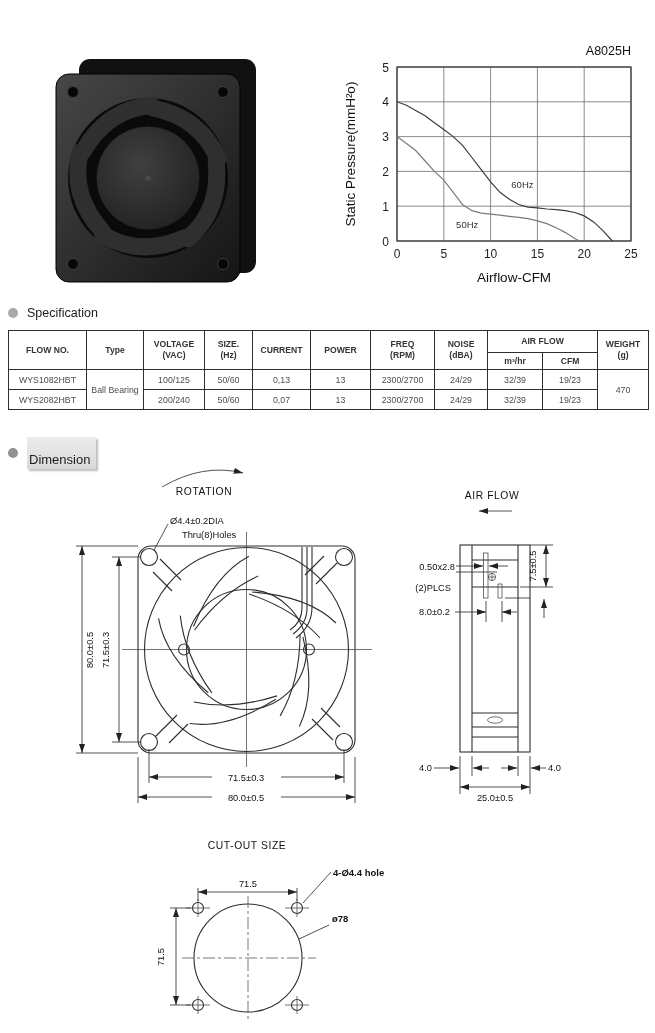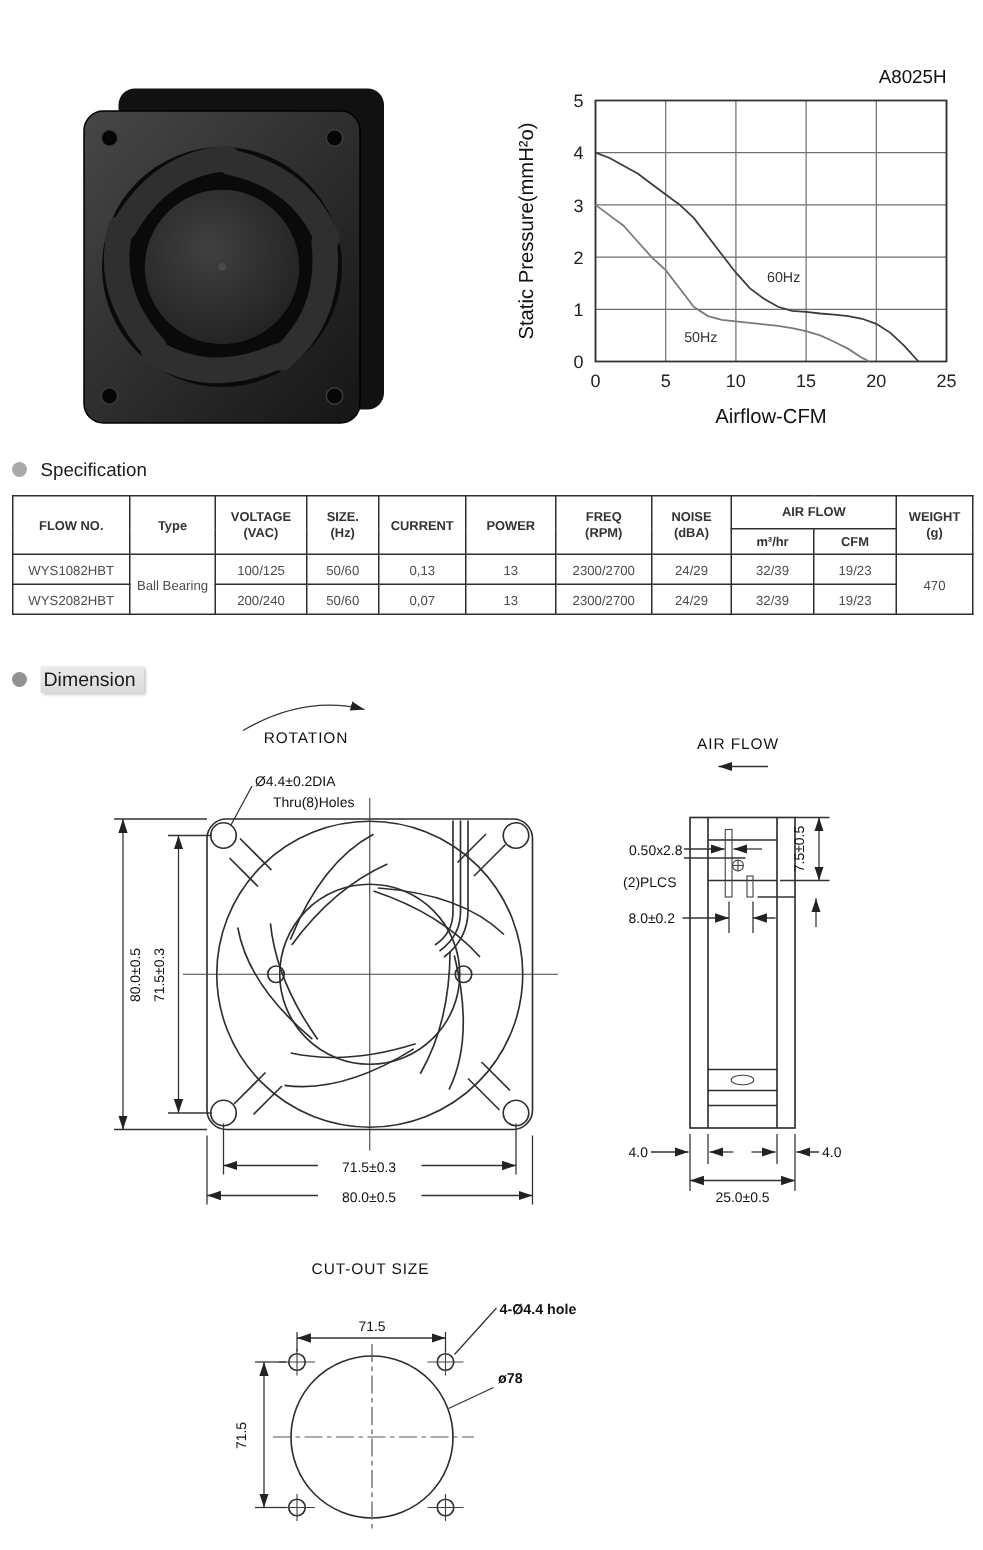--- a/index.html
+++ b/index.html
@@ -6,21 +6,21 @@
   .page{position:relative;width:655px;height:1033px;background:#fff;overflow:hidden;
         font-family:"Liberation Sans",sans-serif;color:#1a1a1a;}
   svg{position:absolute;overflow:visible;}
   svg text{font-family:"Liberation Sans",sans-serif;}
 
   
   .section-head{position:absolute;display:flex;align-items:center;gap:9px;height:18px;}
   .bullet{width:10px;height:10px;border-radius:50%;background:#a9a9a9;flex:0 0 auto;}
   .head-label{font-size:12.5px;color:#1c1c1c;}
   .head-label.boxed{background:linear-gradient(#ececec,#d9d9d9);box-shadow:1.5px 1.5px 2px #bdbdbd;
-                    padding:1px 6px 2px 2px;font-size:13px;}
+                    padding:15px 6px 2px 2px;font-size:13px;}
 
   
   .spec-table{position:absolute;left:8px;top:330px;width:640px;border-collapse:collapse;
               table-layout:fixed;border:1.5px solid #222;}
   .spec-table th,.spec-table td{border:1px solid #2e2e2e;text-align:center;vertical-align:middle;
               padding:0;overflow:hidden;}
   .spec-table th{font-size:8.6px;font-weight:bold;color:#333;line-height:1.25;}
   .spec-table td{font-size:8.8px;color:#4d4d4d;}
   .spec-table thead tr.h1 th{height:21px;}
   .spec-table thead tr.h2 th{height:16px;}

